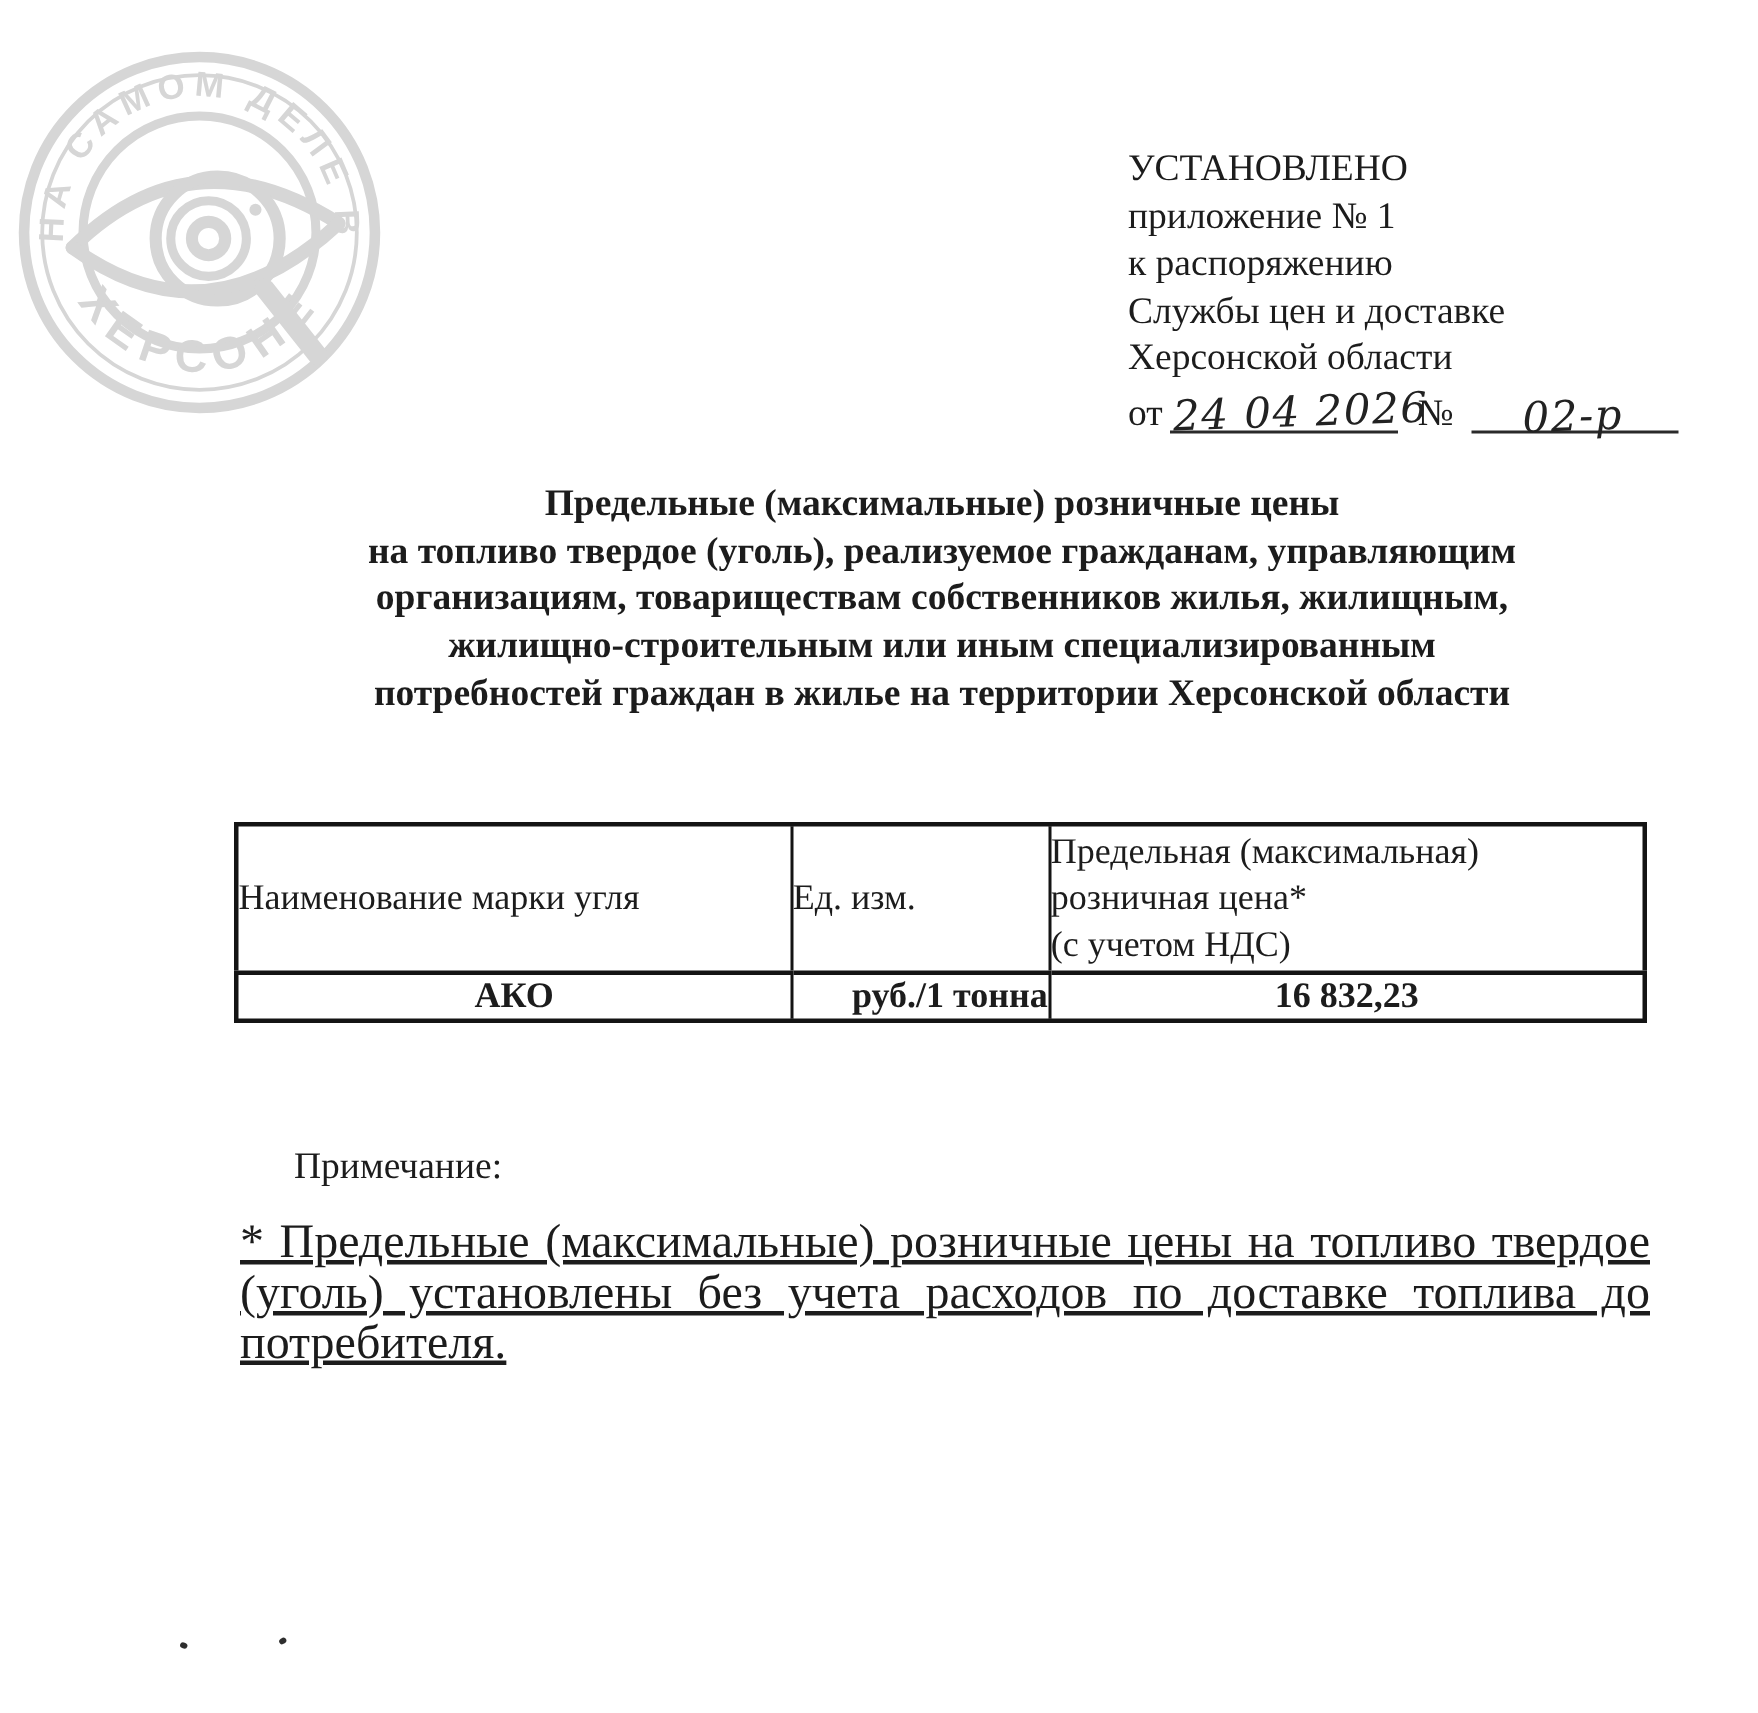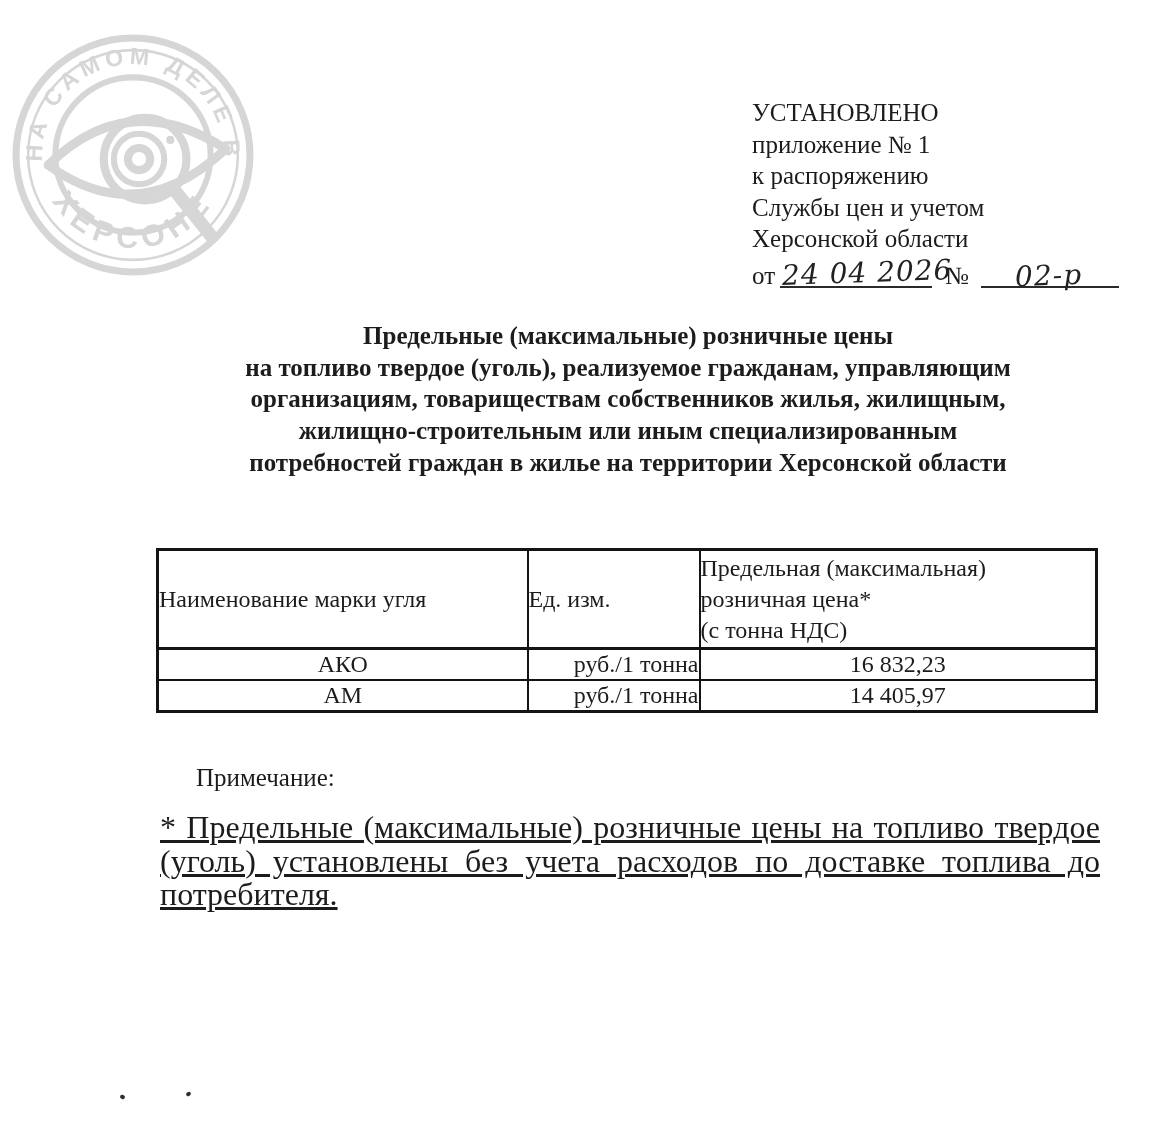--- a/index.html
+++ b/index.html
@@ -34,21 +34,21 @@
     position: absolute;
     left: 752px;
     top: 97px;
     font-size: 25px;
     line-height: 31.5px;
     white-space: nowrap;
   }
   .approval .line { height: 31.5px; }
   .date-line {
     display: flex;
-    align-items: flex-start;
+    align-items: center;
     margin-top: 5px;
   }
   .uline {
     display: inline-block;
     position: relative;
     border-bottom: 2px solid #2a2a2a;
     height: 26px;
   }
   .date-uline { width: 152px; margin-left: 5px; }
   .num-sign   { margin-left: 13px; }
@@ -100,20 +100,21 @@
     vertical-align: middle;
     border-bottom-width: 3px;
     line-height: 31px;
     padding: 0;
   }
   .price-table td {
     height: 29px;
     text-align: center;
     vertical-align: middle;
     padding: 0;
+    font-weight: bold;
   }
   .price-table td.unit-cell {
     text-align: right;
     padding-left: 7px;
   }
 
   
   .note-label {
     position: absolute;
     left: 160px;
@@ -171,21 +172,21 @@
       <circle cx="132" cy="124" r="41" stroke-width="8"></circle>
       <circle cx="157" cy="105" r="4" fill="#d6d6d6" stroke="none"></circle>
       <line x1="163" y1="157" x2="198" y2="201" stroke-width="13"></line>
     </g>
   </svg>
 
   <div class="approval">
     <div class="line">УСТАНОВЛЕНО</div>
     <div class="line">приложение № 1</div>
     <div class="line">к распоряжению</div>
-    <div class="line">Службы цен и учетом</div>
+    <div class="line">Службы цен и доставке</div>
     <div class="line">Херсонской области</div>
     <div class="date-line">
       <span>от</span>
       <span class="uline date-uline">
         <span class="handwriting">24 04 2026</span>
       </span>
       <span class="num-sign">№</span>
       <span class="uline num-uline">
         <span class="handwriting hw-num">02-р</span>
       </span>
@@ -206,35 +207,30 @@
       <col style="width: 172px">
       <col style="width: 397px">
     </colgroup>
     <thead>
       <tr>
         <th>Наименование марки угля</th>
         <th>Ед. изм.</th>
         <th>
           <div>Предельная (максимальная)</div>
           <div>розничная цена*</div>
-          <div>(с тонна НДС)</div>
+          <div>(с учетом НДС)</div>
         </th>
       </tr>
     </thead>
     <tbody>
       <tr>
         <td>АКО</td>
         <td class="unit-cell">руб./1 тонна</td>
         <td>16 832,23</td>
       </tr>
-      <tr>
-        <td>АМ</td>
-        <td class="unit-cell">руб./1 тонна</td>
-        <td>14 405,97</td>
-      </tr>
     </tbody>
   </table>
 
   <div class="note-label">Примечание:</div>
   <p class="note-text">* Предельные (максимальные) розничные цены на топливо твердое (уголь) установлены без учета расходов по доставке топлива до потребителя.</p>
 
   <div class="speck speck-1"></div>
   <div class="speck speck-2"></div>
 
 </div>

